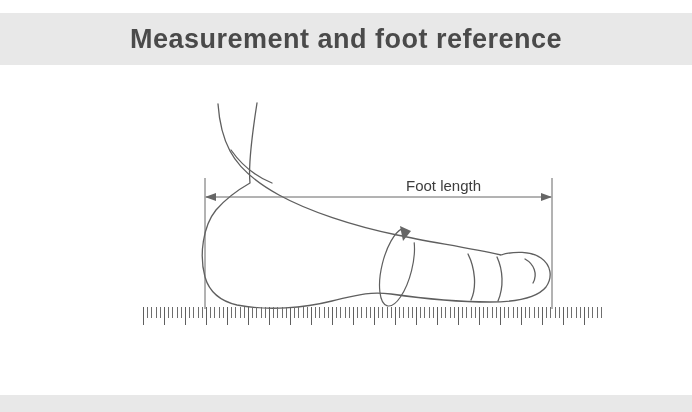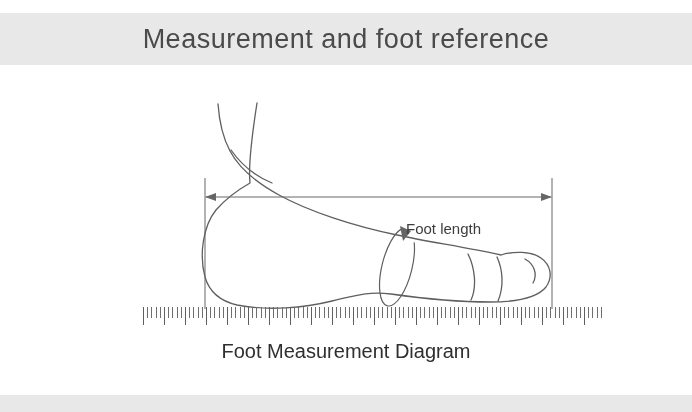--- a/index.html
+++ b/index.html
@@ -12,39 +12,39 @@
     position: relative;
     width: 692px; height: 412px;
     overflow: hidden;
     background: #ffffff;
   }
   .header-banner {
     position: absolute;
     left: 0; top: 13px;
     width: 100%; height: 52px;
     background: #e8e8e8;
-    display: flex; align-items: center; justify-content: center;
+    display: flex; align-items: center; justify-content: center; font-weight: bold;
   }
   .header-title {
     font-size: 27px;
     color: #4a4a4a;
     letter-spacing: 0.5px;
   }
   .foot-svg {
     position: absolute;
     left: 0; top: 0;
     width: 692px; height: 412px;
   }
   .diagram-label {
     position: absolute;
     font-size: 15px;
     color: #3d3d3d;
     white-space: nowrap;
   }
-  .label-foot-length { left: 406px; top: 177px; margin-top: 43px; }
+  .label-foot-length { left: 406px; top: 177px; }
   .label-foot-circumference { left: 231px; top: 261px; }
   .ruler {
     position: absolute;
     left: 143px; top: 307px;
     width: 462px; height: 18px;
     background-image:
       repeating-linear-gradient(90deg, #5f5f5f 0, #5f5f5f 1px, transparent 1px, transparent 21px),
       repeating-linear-gradient(90deg, #6e6e6e 0, #6e6e6e 1px, transparent 1px, transparent 4.2px);
     background-size: 100% 18px, 100% 11px;
     background-repeat: no-repeat, no-repeat;
@@ -117,17 +117,16 @@
     <g>
       <ellipse cx="397" cy="267" rx="15" ry="40" transform="rotate(14 397 267)" fill="none" stroke="#5f5f5f" stroke-width="1.2" stroke-dasharray="131 22 36"></ellipse>
       <polygon class="arrow" points="400,226 411,231 403,241"></polygon>
     </g>
   </svg>
 
   <div class="diagram-label label-foot-length">Foot length</div>
 
   <div class="ruler"></div>
 
-  <div class="caption">Foot Measurement Diagram</div>
 
   <div class="bottom-bar"></div>
 
 </div>
 
 </body></html>

